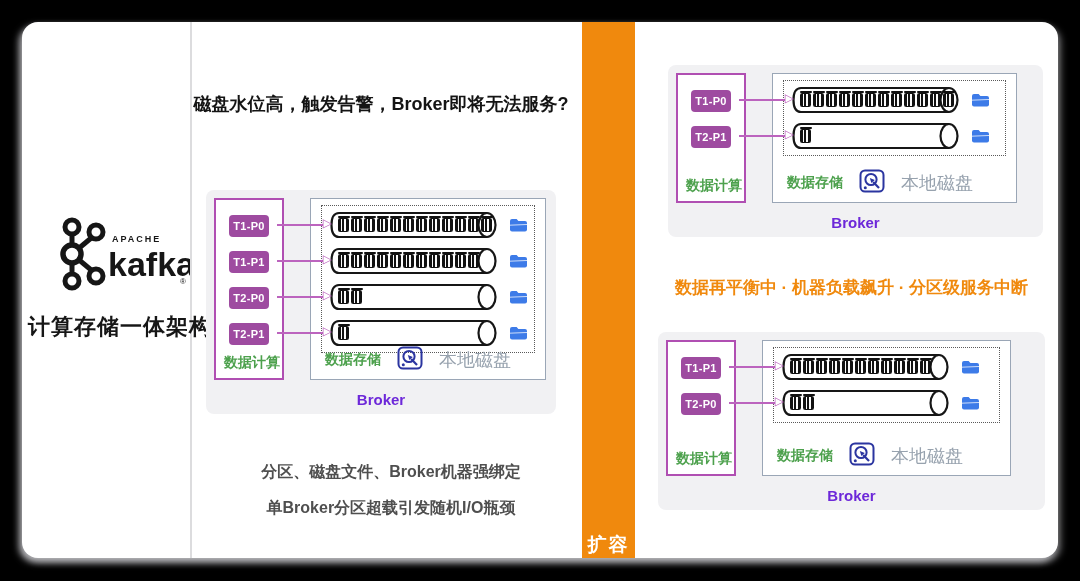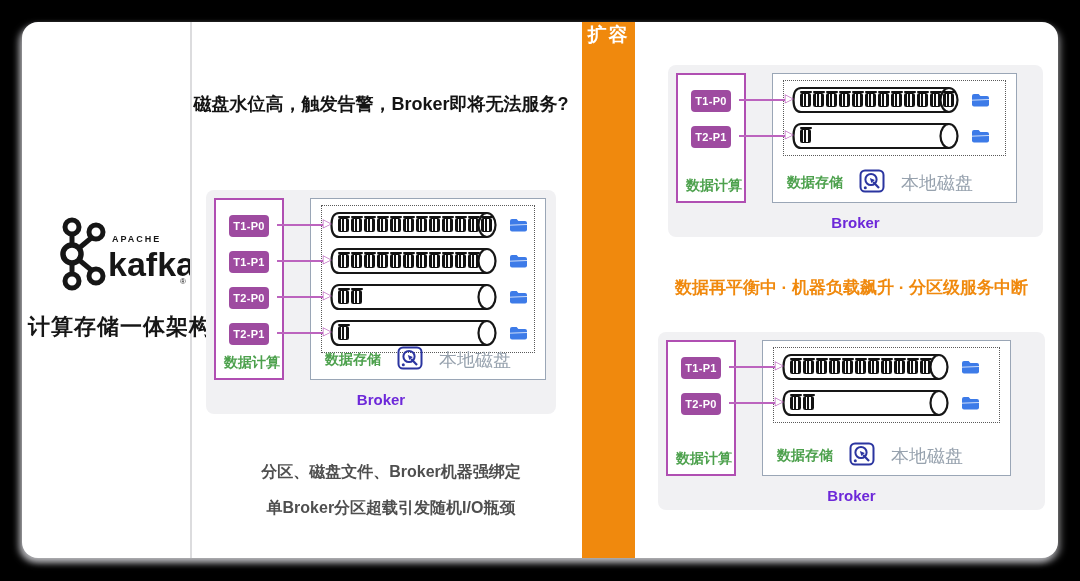--- a/index.html
+++ b/index.html
@@ -21,21 +21,21 @@
 
   
   .question { position:absolute; left:168px; top:70px; width:382px; text-align:center;
               font-size:18px; font-weight:bold; color:#141414; }
   .footnote { position:absolute; left:178px; width:382px; text-align:center;
               font-size:16px; font-weight:bold; color:#4F4F4F; }
   .fn1 { top:440px; } .fn2 { top:476px; }
 
   
   .scale-bar { position:absolute; left:560px; top:0; bottom:0; width:53px; background:#F0890D;
-               display:flex; align-items:flex-start; justify-content:center;
+               display:flex; align-items:flex-end; justify-content:center;
                color:#fff; font-size:19px; font-weight:bold; letter-spacing:2px; }
 
   
   .status { position:absolute; left:636px; top:254px; width:387px; text-align:center;
             font-size:17px; font-weight:bold; color:#F0890D; }
 
   
   .broker-panel { position:absolute; background:#F1F1F3; border-radius:8px; }
   .pos-a { left:184px; top:168px; width:350px; height:224px; }
   .pos-b { left:646px; top:43px;  width:375px; height:172px; }

